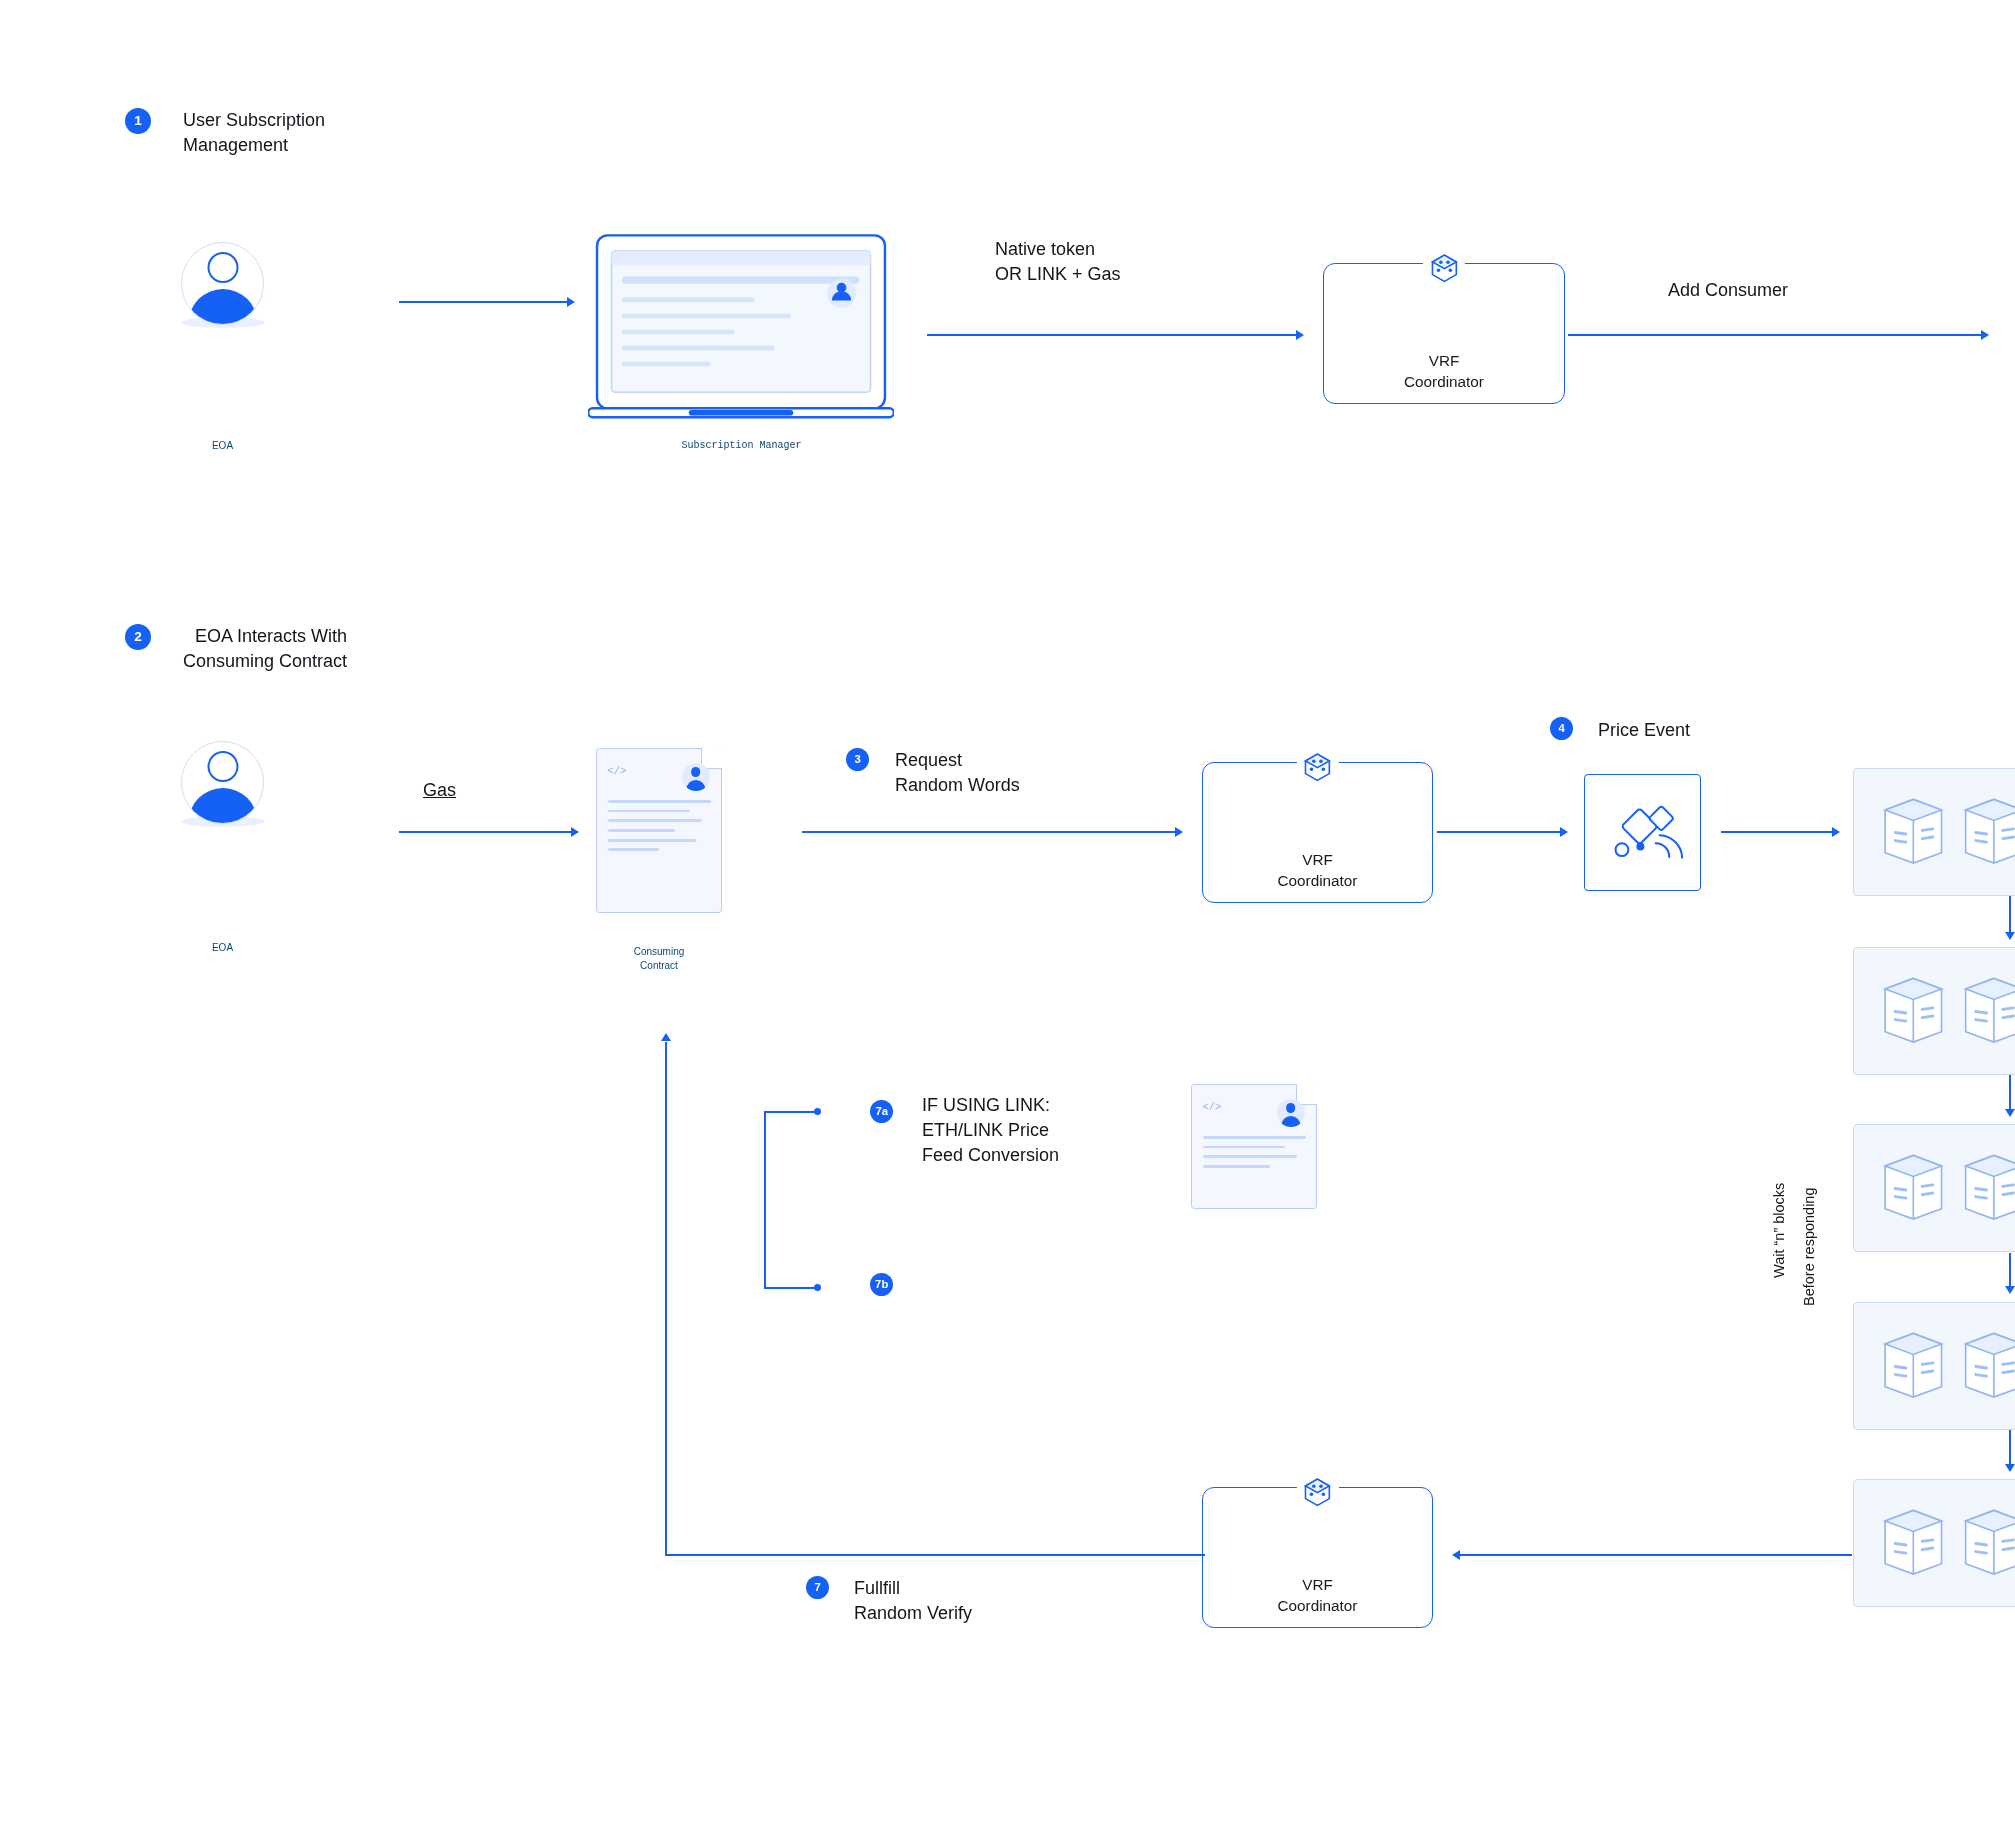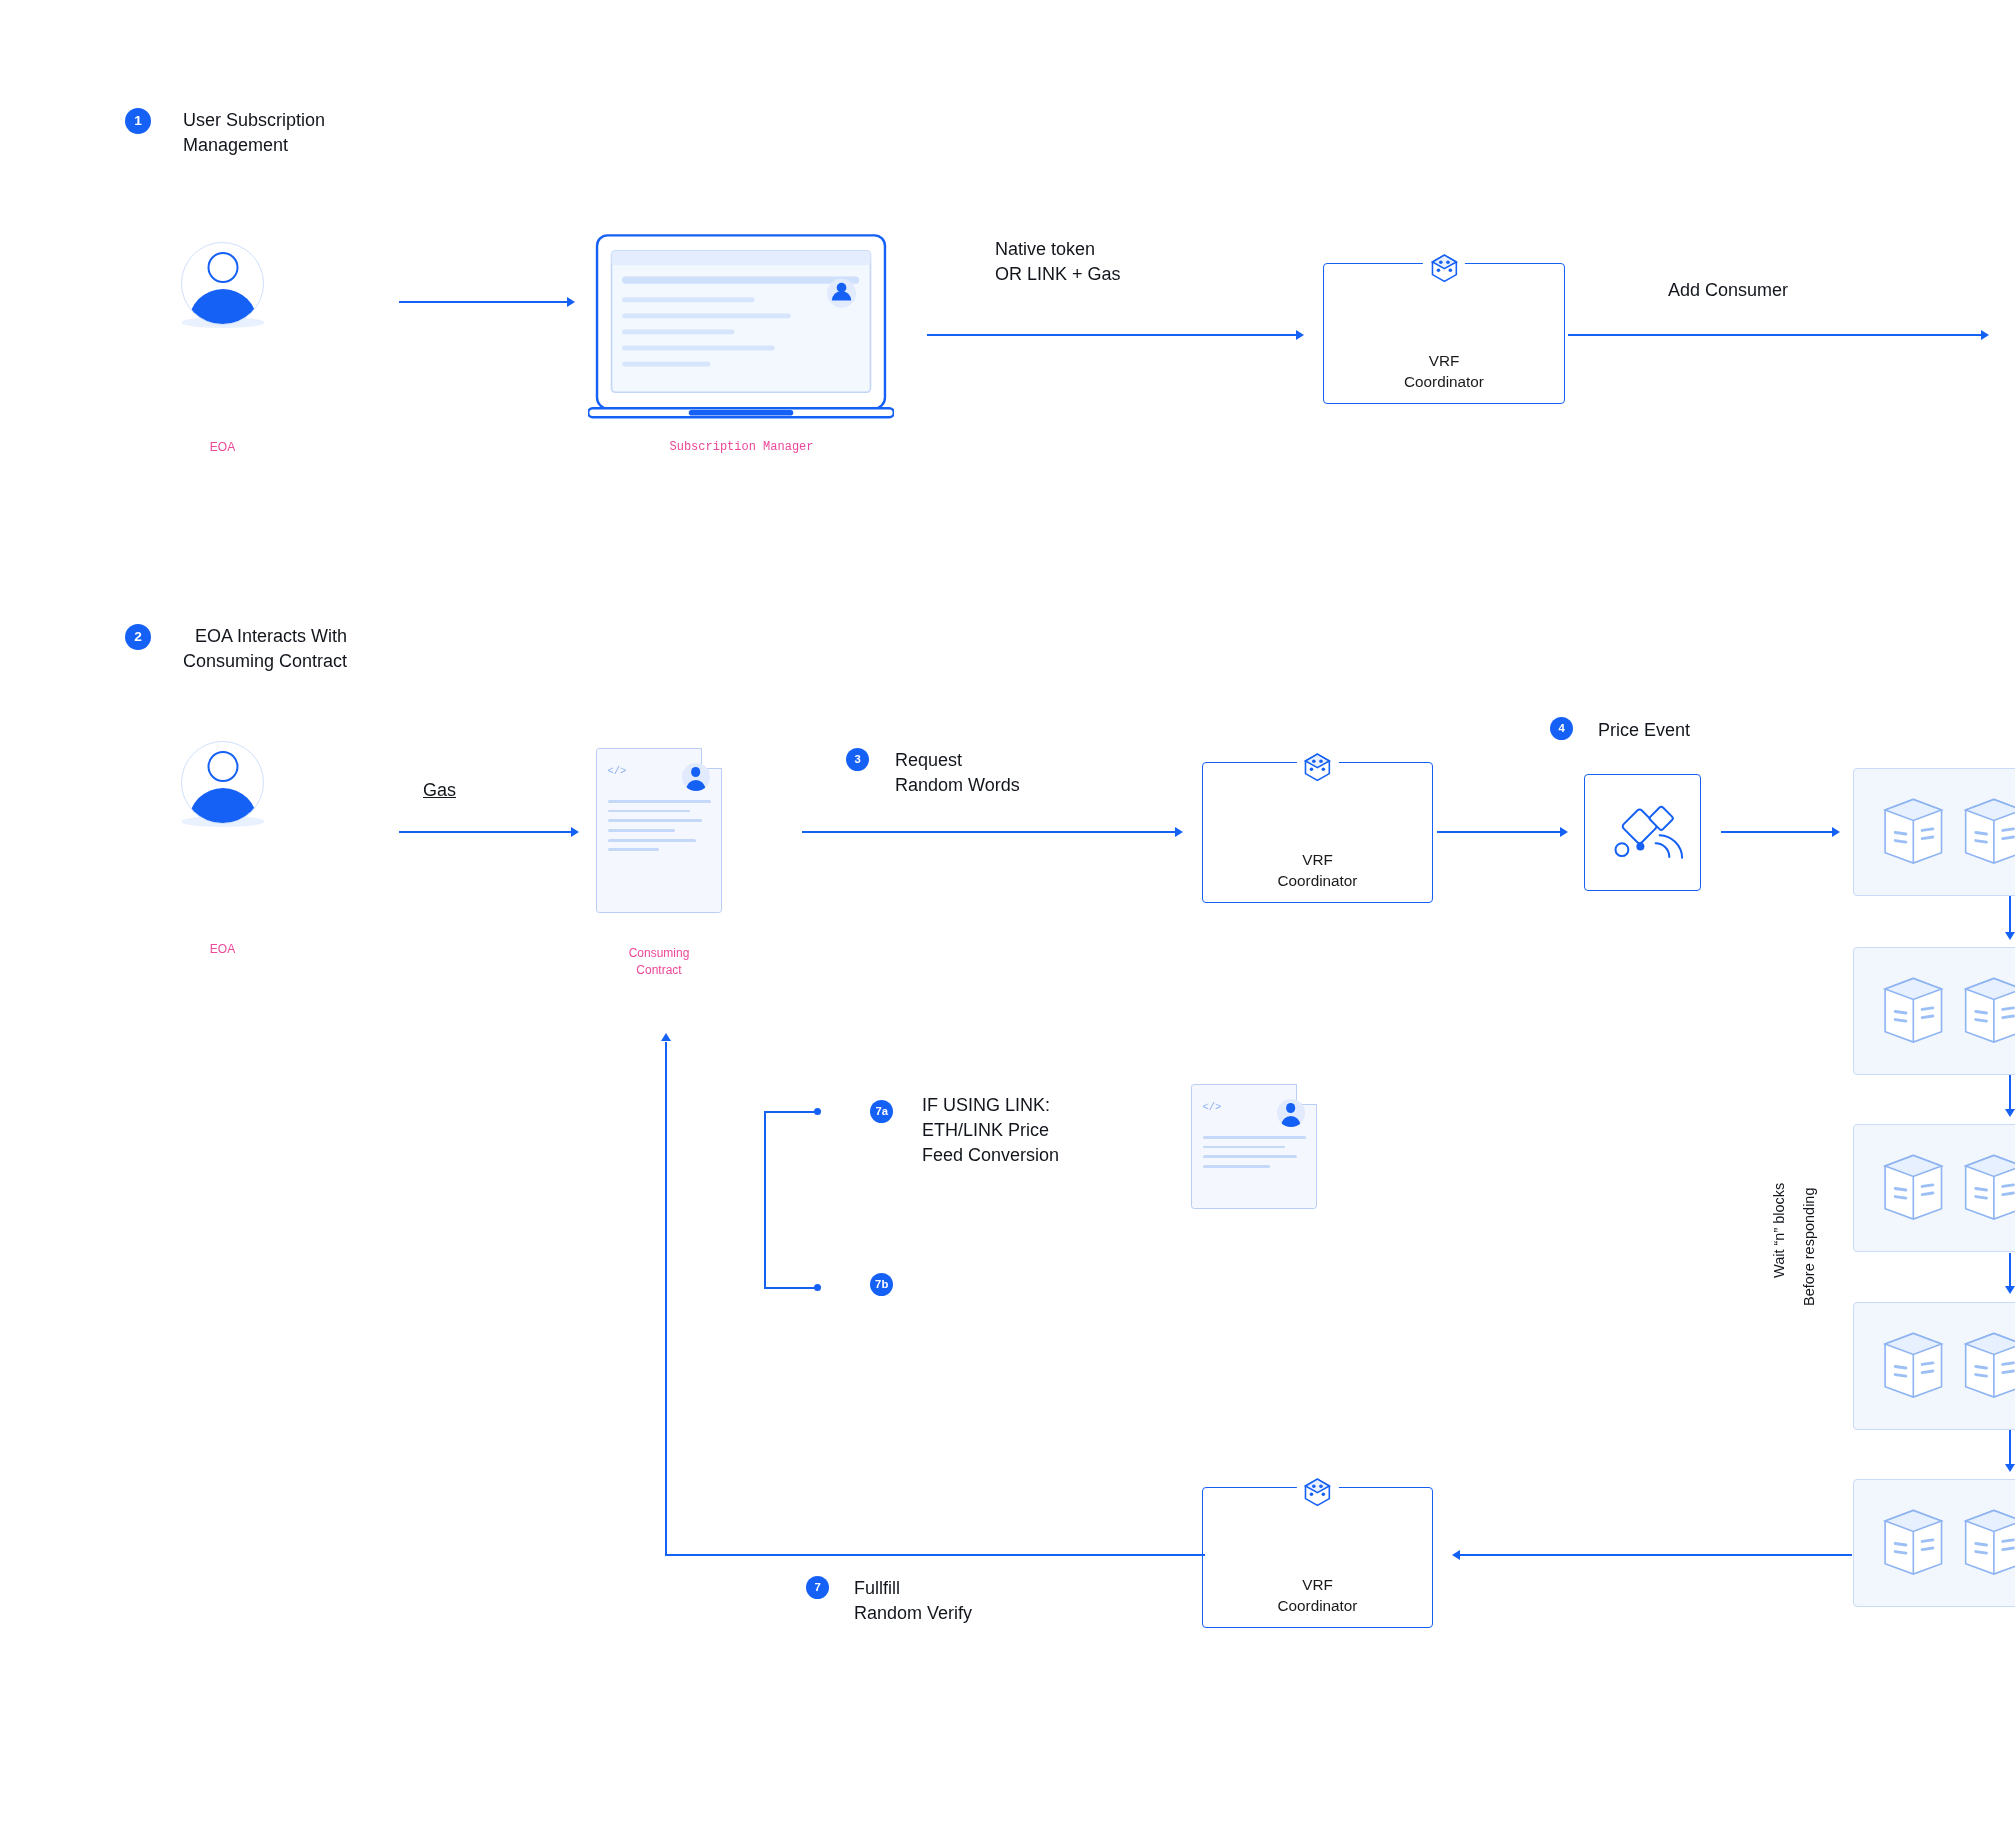--- a/index.html
+++ b/index.html
@@ -21,21 +21,21 @@
     font-size: 13.7px; font-weight: 700;
     display:flex; align-items:center; justify-content:center;
     line-height:1;
   }
   .badge.small { width:23.4px; height:23.4px; font-size:11.3px; }
 
   .label {
     font-size: 18px; line-height: 1.38; color:#12161c; white-space: pre-line;
   }
   .caption {
-    font-size: 12px; line-height:1.38; color:#ec4899; text-align:center; white-space:pre-line;
+    font-size: 10px; line-height:1.38; color:#0c4a6e; text-align:center; white-space:pre-line;
   }
 
   
   .aline { background:#1560f5; position:absolute; }
   .ah { height:1.6px; }
   .av { width:1.6px; }
   .arrowhead { position:absolute; width:0; height:0; }
   .ahead-right { border-top:5.2px solid transparent; border-bottom:5.2px solid transparent; border-left:8.9px solid #1560f5; }
   .ahead-left  { border-top:5.2px solid transparent; border-bottom:5.2px solid transparent; border-right:8.9px solid #1560f5; }
   .ahead-down  { border-left:5.2px solid transparent; border-right:5.2px solid transparent; border-top:8.9px solid #1560f5; }
@@ -85,21 +85,21 @@
     background:#e2ebfd; overflow:hidden;
   }
   .doc .doc-avatar .h { position:absolute; left:50%; top:4.8px; transform:translateX(-50%); width:9.7px; height:9.7px; border-radius:50%; background:#1560f5;}
   .doc .doc-avatar .b { position:absolute; left:50%; bottom:0; transform:translateX(-50%); width:19.3px; height:10.5px; border-radius:10.5px 10.5px 0 0; background:#1560f5;}
   .doc .code { position:absolute; left:10.5px; top:16px; color:#8fb0ef; font-size:10.5px; font-family:"Liberation Mono", monospace; }
   .doc .lines { position:absolute; left:10.5px; right:10.5px; top:51px; }
   .doc .lines i { display:block; height:2.8px; border-radius:1.6px; background:#c6d8f8; margin-bottom:6.9px; }
 
   
   .vrfbox {
-    position:absolute; background:#ffffff; border:1.2px solid #1560f5; border-radius:4px;
+    position:absolute; background:#ffffff; border:1.2px solid #1560f5; border-radius:12px;
     display:flex; flex-direction:column; align-items:center; justify-content:flex-end;
   }
   .vrfbox .txt { font-size:15.3px; line-height:1.35; text-align:center; padding-bottom:10.5px; white-space:pre-line; }
   .cube-ico { position:absolute; left:50%; transform:translateX(-50%); top:-12px; background:#fff; padding:0 5.6px;}
 
   
   .blockgroup {
     position:absolute; background:#f2f6fd; border:1.2px solid #c9dbf8; border-radius:4px;
     display:flex; align-items:center; justify-content:space-around;
   }

